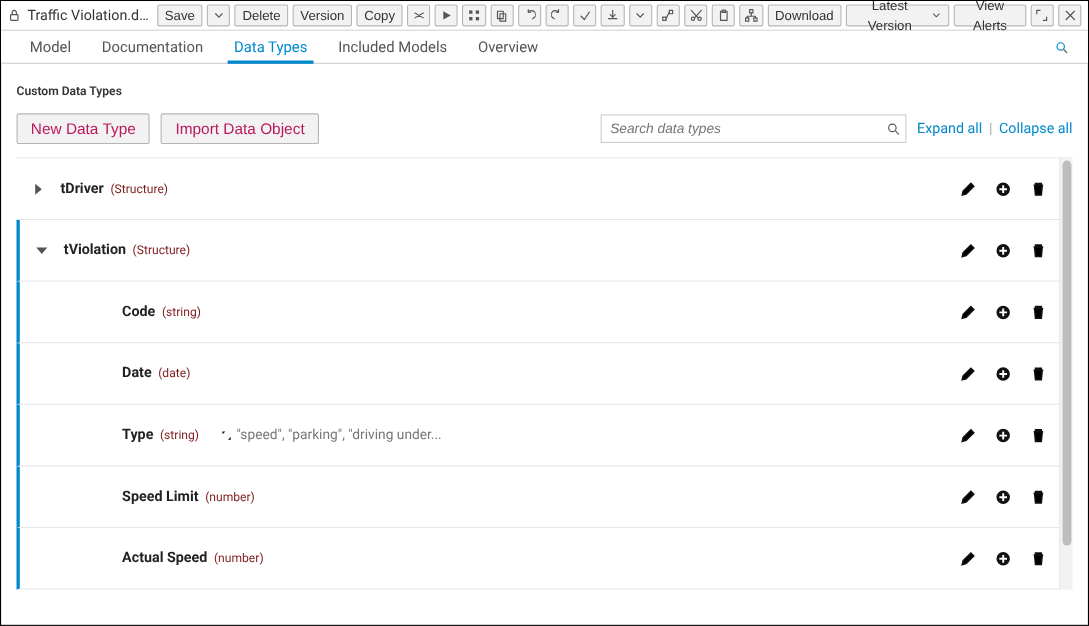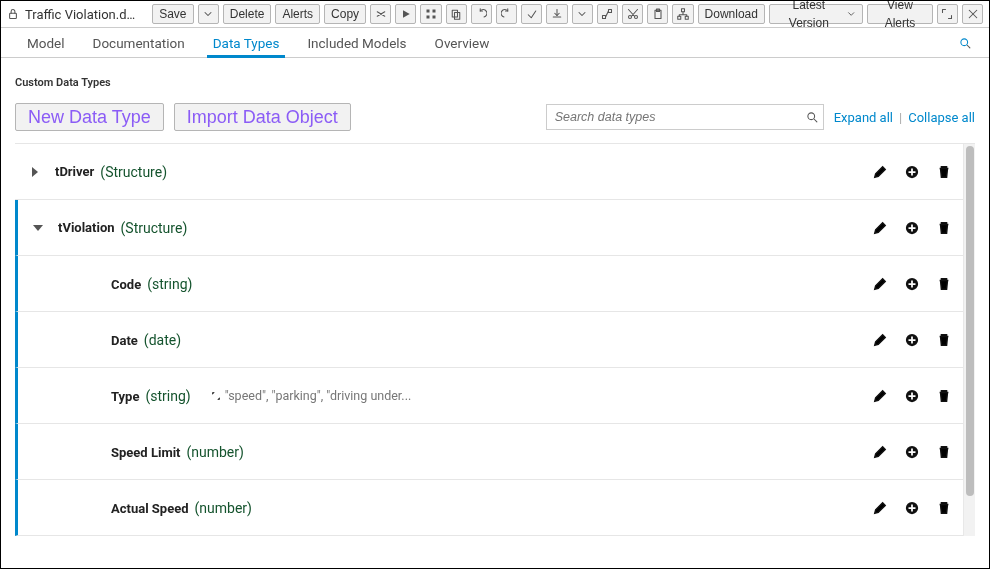--- a/index.html
+++ b/index.html
@@ -116,22 +116,22 @@
   }
   .controls-row {
     display:flex; align-items:center; gap:10px;
     margin-bottom: 12px;
   }
   .main-btn {
     background: var(--btnBg);
     border:1px solid var(--btnBrd);
     height: 28px;
     padding: 0 12px;
-    font-size: 18px;
-    color:#8b5cf6;
+    font-size: 14px;
+    color:#be185d;
     border-radius:2px;
     cursor:pointer;
   }
   .controls-spacer { flex:1; }
   .search-wrap {
     position:relative;
     width: 278px;
   }
   .search-input {
     width:100%;
@@ -185,21 +185,21 @@
     width:40px; display:flex; justify-content:center; align-items:center;
   }
   .caret { width:0;height:0;border-style:solid; }
   .caret.right { border-width:5px 0 5px 6px; border-color:transparent transparent transparent #555; }
   .caret.down  { border-width:6px 5px 0 5px; border-color:#555 transparent transparent transparent; }
 
   .dt-name {
     font-size:13px; font-weight:700; color:#222;
   }
   .dt-type {
-    font-size:14px; color:#14532d; margin-left:6px;
+    font-size:11px; color:#7f1d1d; margin-left:6px;
   }
   .row-flex-spacer { flex:1; }
   .dt-extra {
     font-size:12.5px; color:#777; display:flex; align-items:center; gap:4px;
     margin-left: 20px;
   }
   .dt-extra svg { width:10px; height:10px; }
   .row-actions {
     display:flex; align-items:center; gap:18px;
     margin-left:12px;
@@ -232,21 +232,21 @@
     <button class="tb-btn">
       <span>Save</span>
     </button>
     <button class="tb-btn tb-icon-btn">
       <svg class="icon-svg" viewBox="0 0 16 16">
           <polyline points="4,6 8,10 12,6"></polyline>
         </svg>
     </button>
 
     <button class="tb-btn">Delete</button>
-    <button class="tb-btn">Alerts</button>
+    <button class="tb-btn">Version</button>
     <button class="tb-btn">Copy</button>
 
     <button class="tb-btn tb-icon-btn">
       <svg class="icon-svg" viewBox="0 0 16 16">
           <path d="M3 5 L13 11 M3 11 L13 5"></path>
         </svg>
     </button>
     <button class="tb-btn tb-icon-btn">
       <svg class="icon-svg" viewBox="0 0 16 16">
           <polygon class="filled" points="4,3 13,8 4,13"></polygon>

